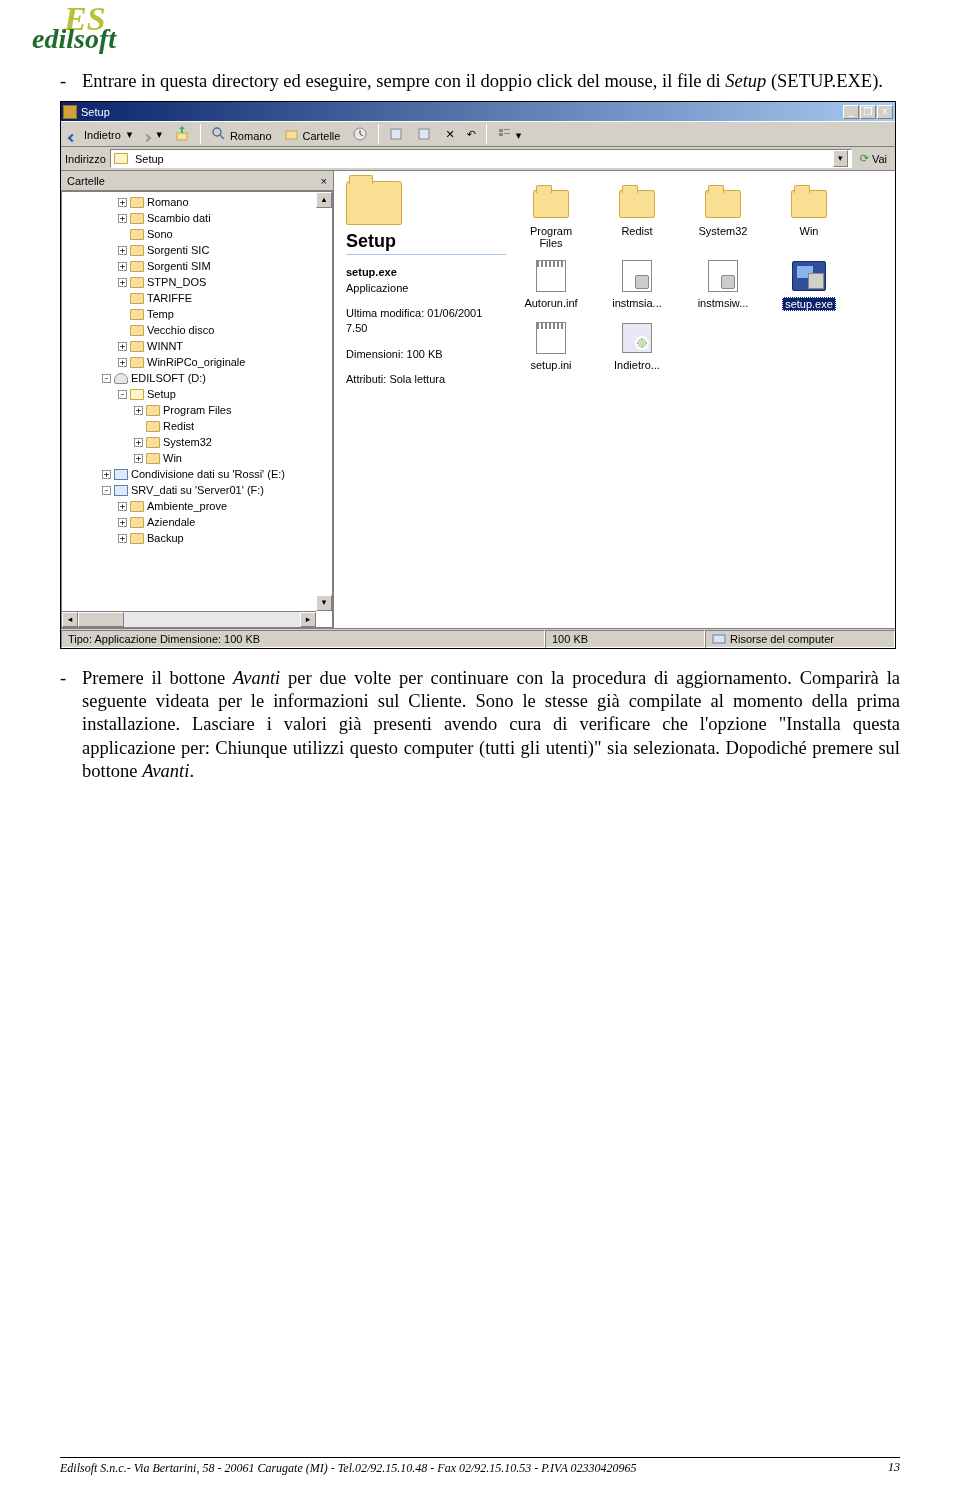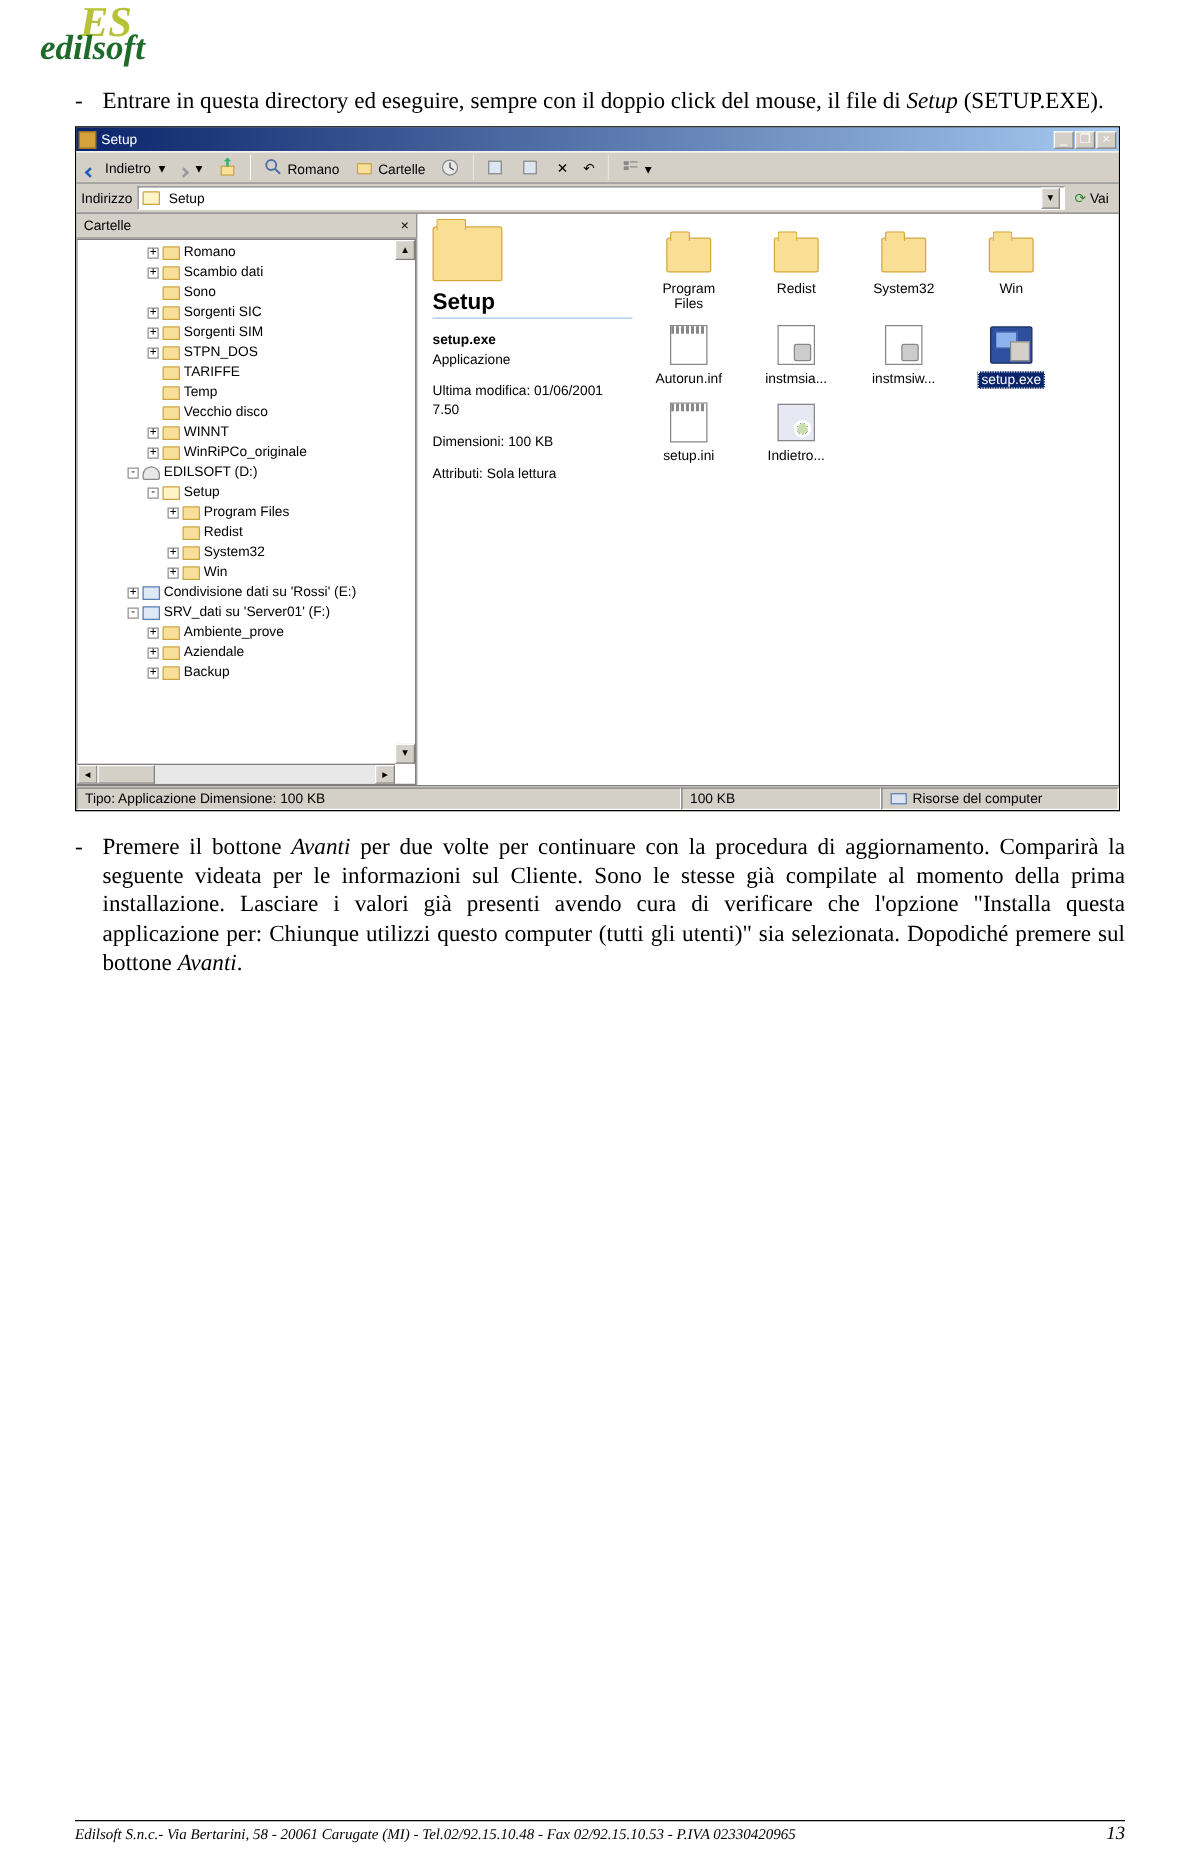--- a/index.html
+++ b/index.html
@@ -142,21 +142,21 @@
   .winripc-shape{ width:30px; height:30px; background:#e8e8f4; border:1px solid #888; position:relative;}
   .winripc-shape::after{content:"";position:absolute;bottom:2px;right:2px;width:14px;height:14px;background:radial-gradient(circle,#c8e0b0 40%,#fff 42%,#888 45%,#fff 48%);border-radius:50%;}
   .sel { background:#0a246a; color:#fff; padding:0 2px; border:1px dotted #fff;}
   .statusbar { height:20px; background:#d4d0c8; border-top:1px solid #808080; display:flex; align-items:center; font-size:11px;}
   .status-cell { border:1px solid #fff; border-top-color:#808080; border-left-color:#808080; height:18px; display:flex; align-items:center; padding:0 6px;}
   .footer {
     position:absolute; bottom:20px; left:60px; right:60px; border-top:1px solid #000; padding-top:2px; display:flex; justify-content:space-between; align-items:flex-start; font-size:12px; font-style:italic; font-family:"Times New Roman",serif;
   }
   .footer-left { line-height:1.35; }
   .footer .link { color:#0000cc; text-decoration:underline; }
-  .footer-right { font-size:15px; }
+  .footer-right { font-size:12px; }
 </style>
 </head>
 <body>
 
 <div class="logo">
   <span class="logo-es">ES</span>
   <span class="logo-text">edilsoft</span>
 </div>
 
 <div class="content">

